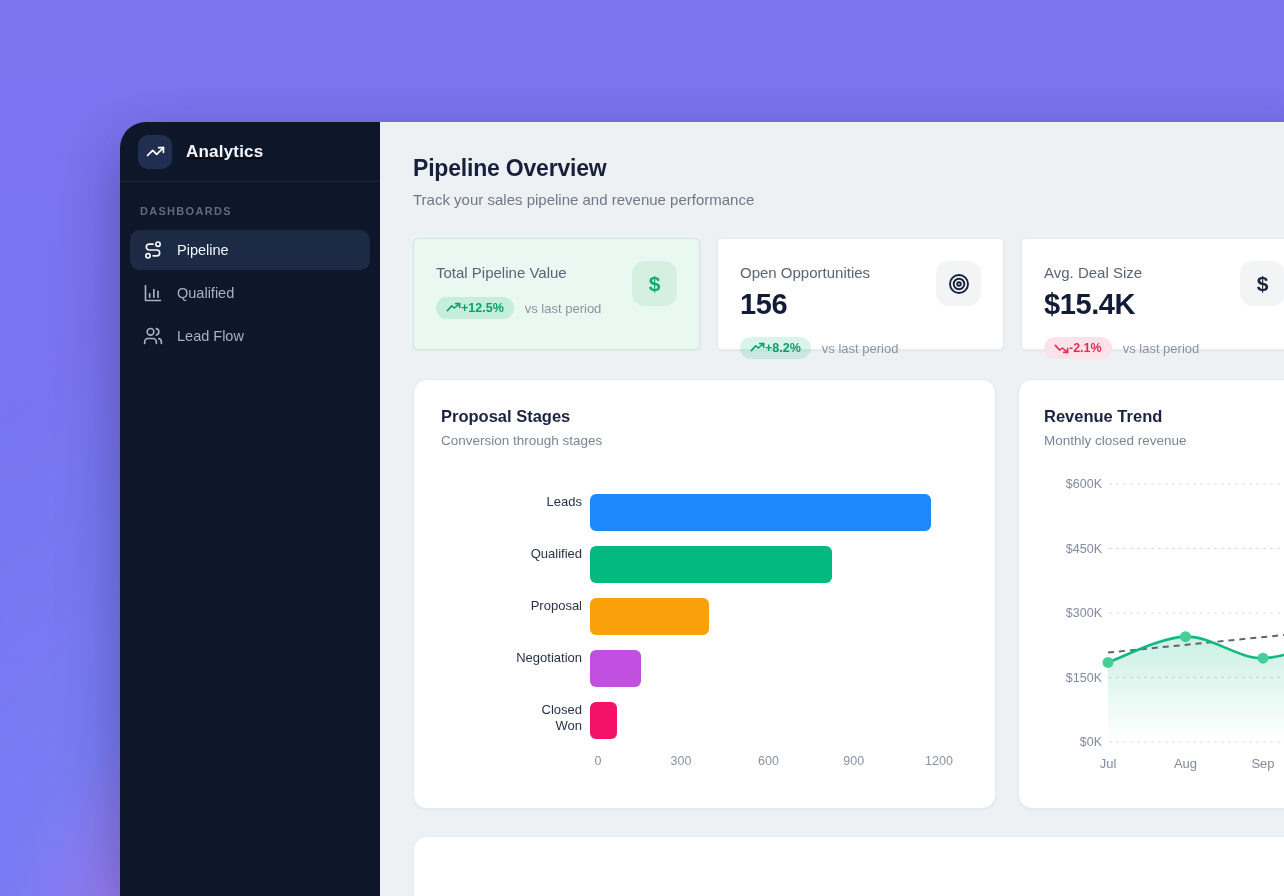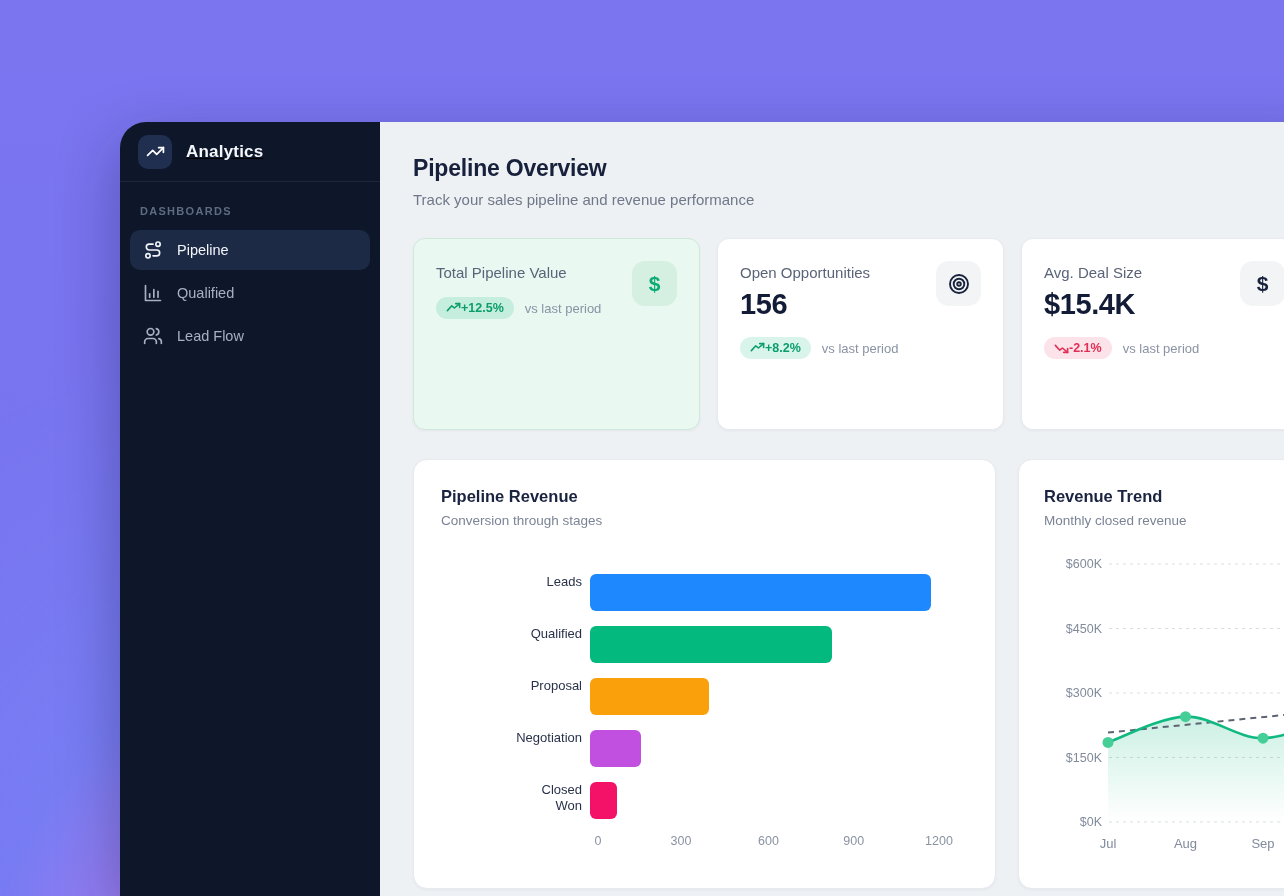--- a/index.html
+++ b/index.html
@@ -27,22 +27,22 @@
                    letter-spacing:1.3px; color:#5e6b82; }
   .nav-item { display:flex; align-items:center; gap:14px; margin:3px 10px; padding:10px 13px;
               border-radius:10px; color:#a7b1c2; font-size:14.5px; cursor:pointer; }
   .nav-item .nicon { width:20px; height:20px; flex:none; display:flex; }
   .nav-item.active { background:#1c2a45; color:#f2f5fa; }
   
   .main { flex:1; background:#eef1f4; padding:33px 0 0 33px; position:relative; }
   .page-title { font-size:23px; font-weight:800; color:#17213b; letter-spacing:-.2px; }
   .page-subtitle { margin-top:9px; font-size:15px; color:#6f7889; }
   .kpi-row { display:flex; gap:17px; margin-top:30px; }
-  .kpi-card { position:relative; width:287px; height:192px; background:#ffffff;
-              border:1px solid #e7eaef; border-radius:12px; padding:25px 22px;
+  .kpi-card { position:relative; width:287px; height:112px; background:#ffffff;
+              border:1px solid #e7eaef; border-radius:5px; padding:25px 22px;
               box-shadow:0 1px 3px rgba(25,35,60,.05); }
   .kpi-card.highlight { background:#e9f8f0; border-color:#cfe8da; }
   .kpi-label { font-size:15px; color:#5a6478; }
   .kpi-value { margin-top:7px; font-size:29px; font-weight:800; color:#121c36; letter-spacing:-.4px; }
   .kpi-icon-box { position:absolute; top:22px; right:22px; width:45px; height:45px; border-radius:13px;
                   background:#f2f4f6; display:flex; align-items:center; justify-content:center; }
   .kpi-card.highlight .kpi-icon-box { background:#d5f0e1; }
   .dollar-glyph { font-size:21px; font-weight:600; color:#18223c; }
   .dollar-glyph.green { color:#0caa74; }
   .kpi-foot { display:flex; align-items:center; gap:11px; margin-top:16px; }
@@ -188,21 +188,21 @@
             <span>-2.1%</span>
           </span>
           <span class="compare-text">vs last period</span>
         </div>
       </div>
     </div>
 
     <div class="charts-row">
 
       <div class="chart-card pipeline">
-        <div class="chart-title">Pipeline Revenue</div>
+        <div class="chart-title">Proposal Stages</div>
         <div class="chart-subtitle">Conversion through stages</div>
         <div class="bars-plot" id="bars-plot">
             <div class="bar-row">
               <div class="bar-label">Leads</div>
               <div class="bar-track">
                 <div class="bar-fill" style="width: 341px; background: rgb(30, 136, 255);"></div>
               </div>
             </div>
             <div class="bar-row">
               <div class="bar-label">Qualified</div>

